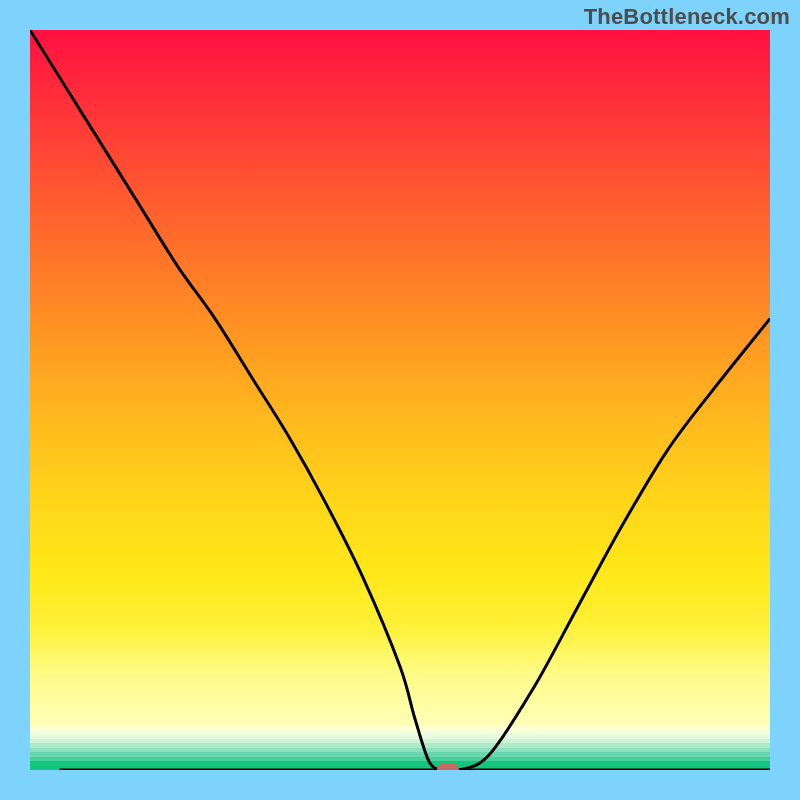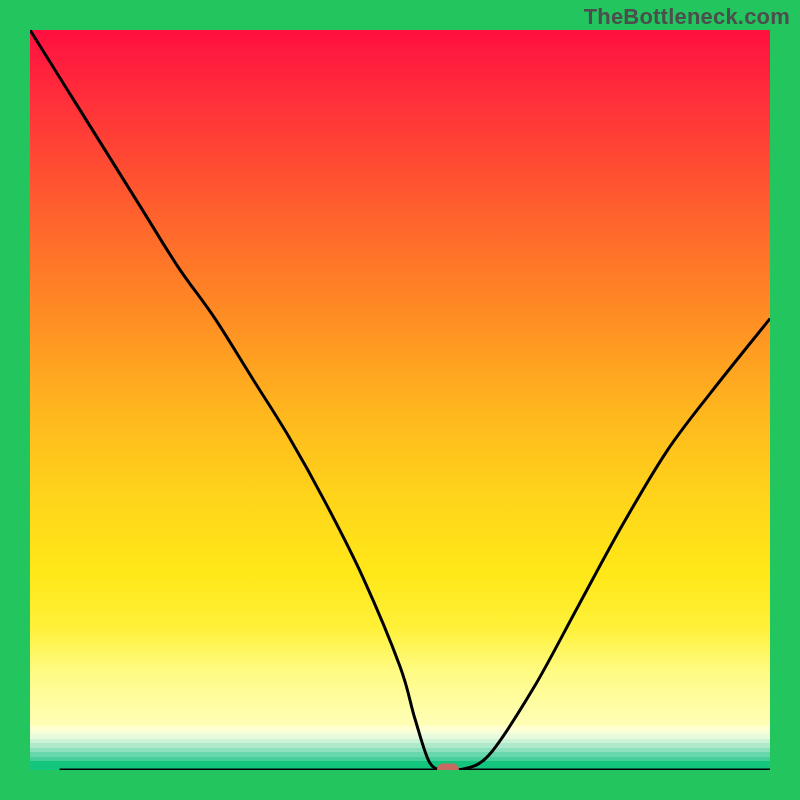--- a/index.html
+++ b/index.html
@@ -8,21 +8,21 @@
     width: 800px;
     height: 800px;
     background: #000;
     font-family: Arial, Helvetica, sans-serif;
     overflow: hidden;
   }
   .canvas {
     position: relative;
     width: 800px;
     height: 800px;
-    background: #22c55e;
+    background: #7dd3fc;
     text-decoration: underline;
   }
   .watermark {
     position: absolute;
     top: 4px;
     right: 10px;
     color: #4d4d4d;
     font-size: 22px;
     font-weight: 600;
     letter-spacing: 0.2px;

